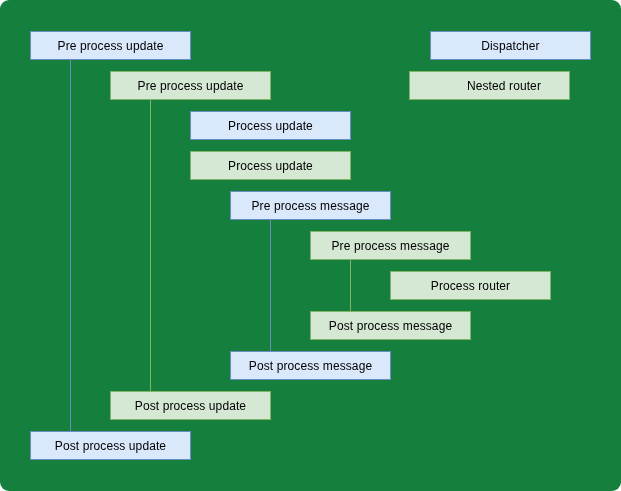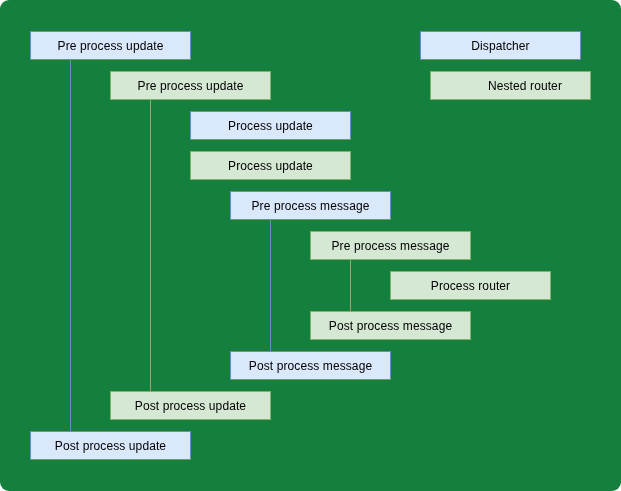--- a/index.html
+++ b/index.html
@@ -95,20 +95,20 @@
         <span>Post process message</span>
       </div>
       <div class="node green" style="left: 110px; top: 391px;">
         <span>Post process update</span>
       </div>
       <div class="node blue" style="left: 30px; top: 431px;">
         <span>Post process update</span>
       </div>
     </div>
   <div id="legend-layer" class="legend-group">
-      <div class="node blue" style="left: 420px; top: 31px;">
+      <div class="node blue" style="left: 430px; top: 31px;">
         <span>Dispatcher</span>
       </div>
-      <div class="node green" style="left: 430px; top: 71px; padding-left: 29px;">
+      <div class="node green" style="left: 409px; top: 71px; padding-left: 29px;">
         <span>Nested router</span>
       </div>
     </div>
 </div>
 
 </body></html>

